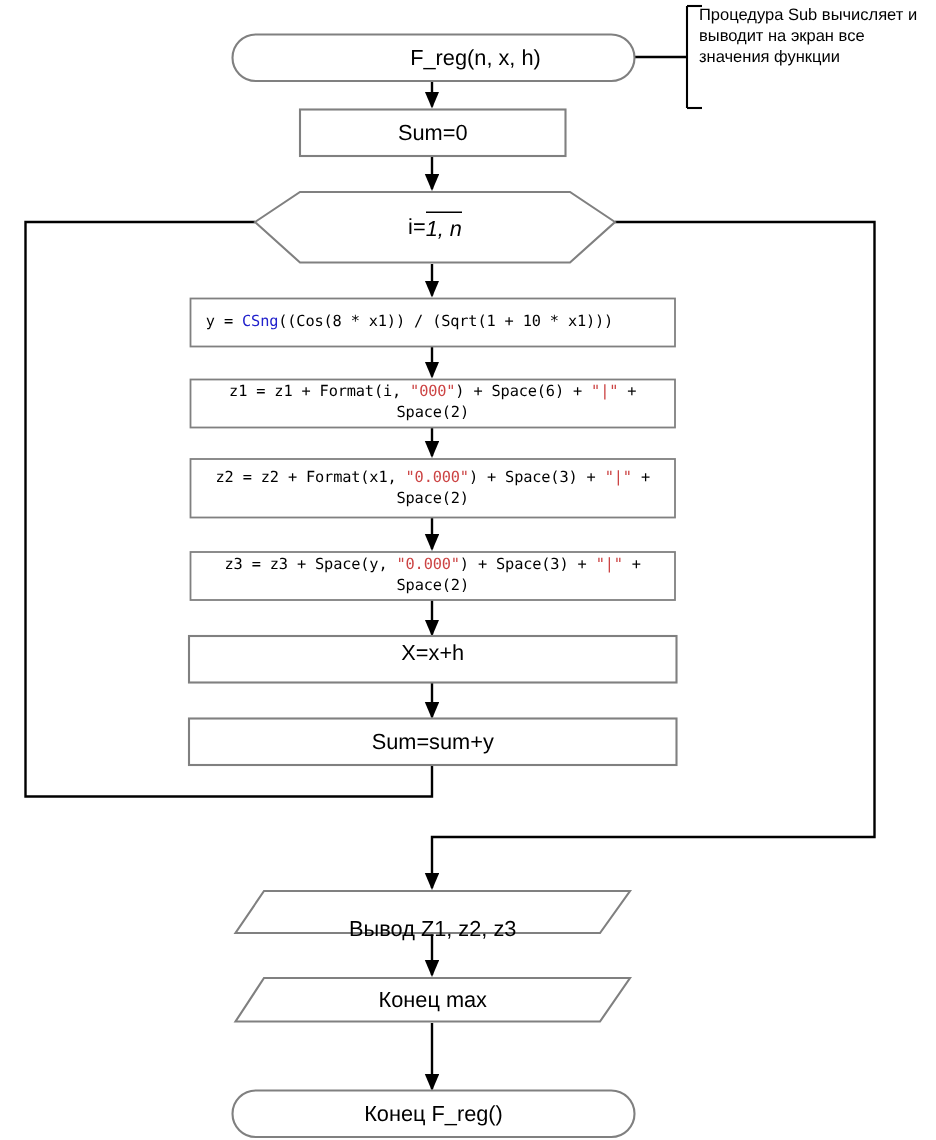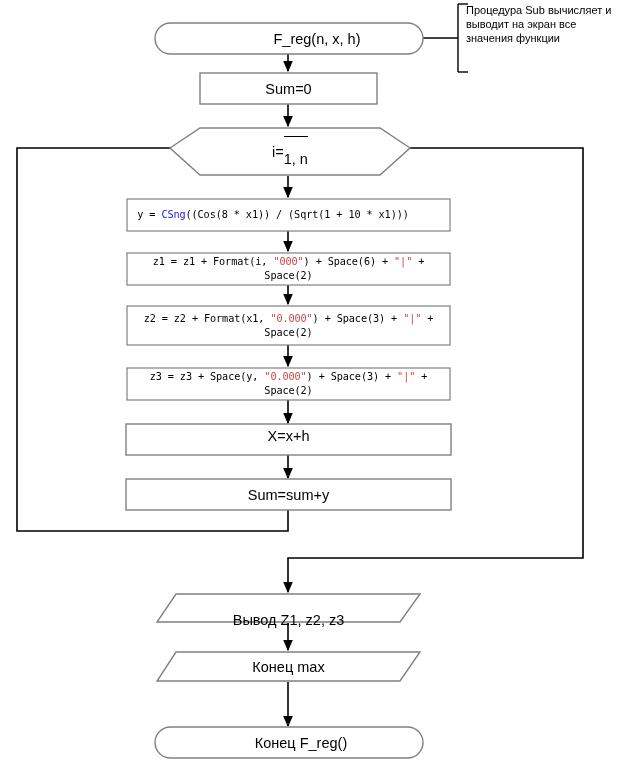--- a/index.html
+++ b/index.html
@@ -38,22 +38,23 @@
     font-family: "DejaVu Sans Mono", monospace;
     font-size: 10.2px;
     line-height: 14px;
     letter-spacing: -0.1px;
   }
   .kw { color: #2222CC; }
   .str { color: #CC4444; }
   .overline-box {
     display: inline-block;
     border-top: 1.4px solid #000;
-    padding-top: 15px;
+    padding-top: 4px;
     line-height: 1.05;
+    font-style: italic;
   }
   .annot {
     position: absolute;
     left: 466px;
     top: 3px;
     width: 152px;
     font-family: "Liberation Sans", sans-serif;
     font-size: 11px;
     line-height: 14.2px;
     color: #000000;
@@ -151,15 +152,15 @@
 </div>
 
 <div class="node-label lbl-plain" style="left:126px; top:420px; width:325px; height:31px;">X=x+h</div>
 
 <div class="node-label lbl-plain" style="left:126px; top:479px; width:325px; height:31px;">Sum=sum+y</div>
 
 <div class="node-label lbl-plain" style="left:157px; top:606px; width:263px; height:28px;">Вывод Z1, z2, z3</div>
 
 <div class="node-label lbl-plain" style="left:157px; top:652px; width:263px; height:29px;">Конец max</div>
 
-<div class="node-label lbl-plain" style="left:155px; top:727px; width:268px; height:31px;padding-left:12px;">Конец F_reg()</div>
+<div class="node-label lbl-plain" style="left:155px; top:727px; width:268px; height:31px;">Конец F_reg()</div>
 
 <div class="annot">Процедура Sub вычисляет и выводит на экран все значения функции</div>
 
 </body></html>

